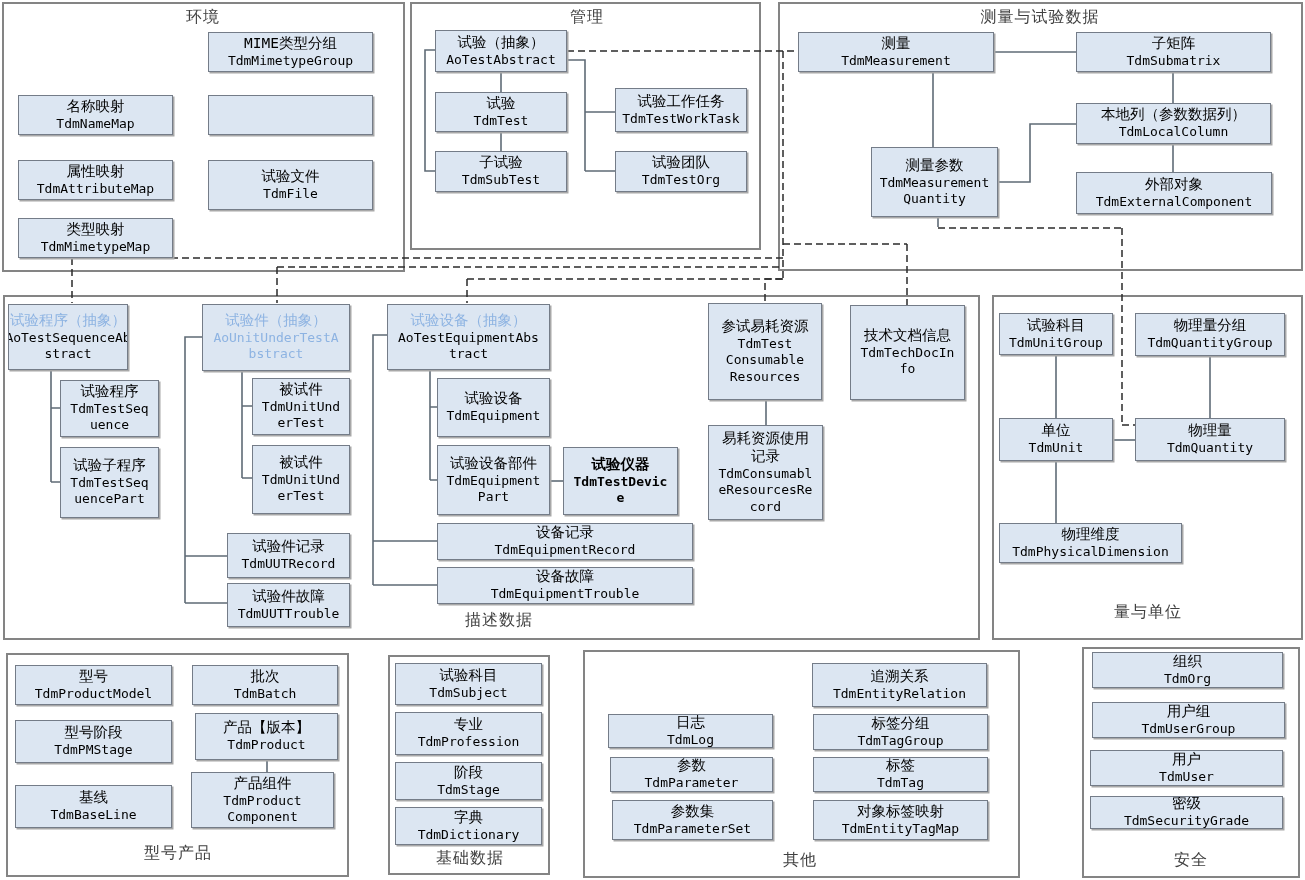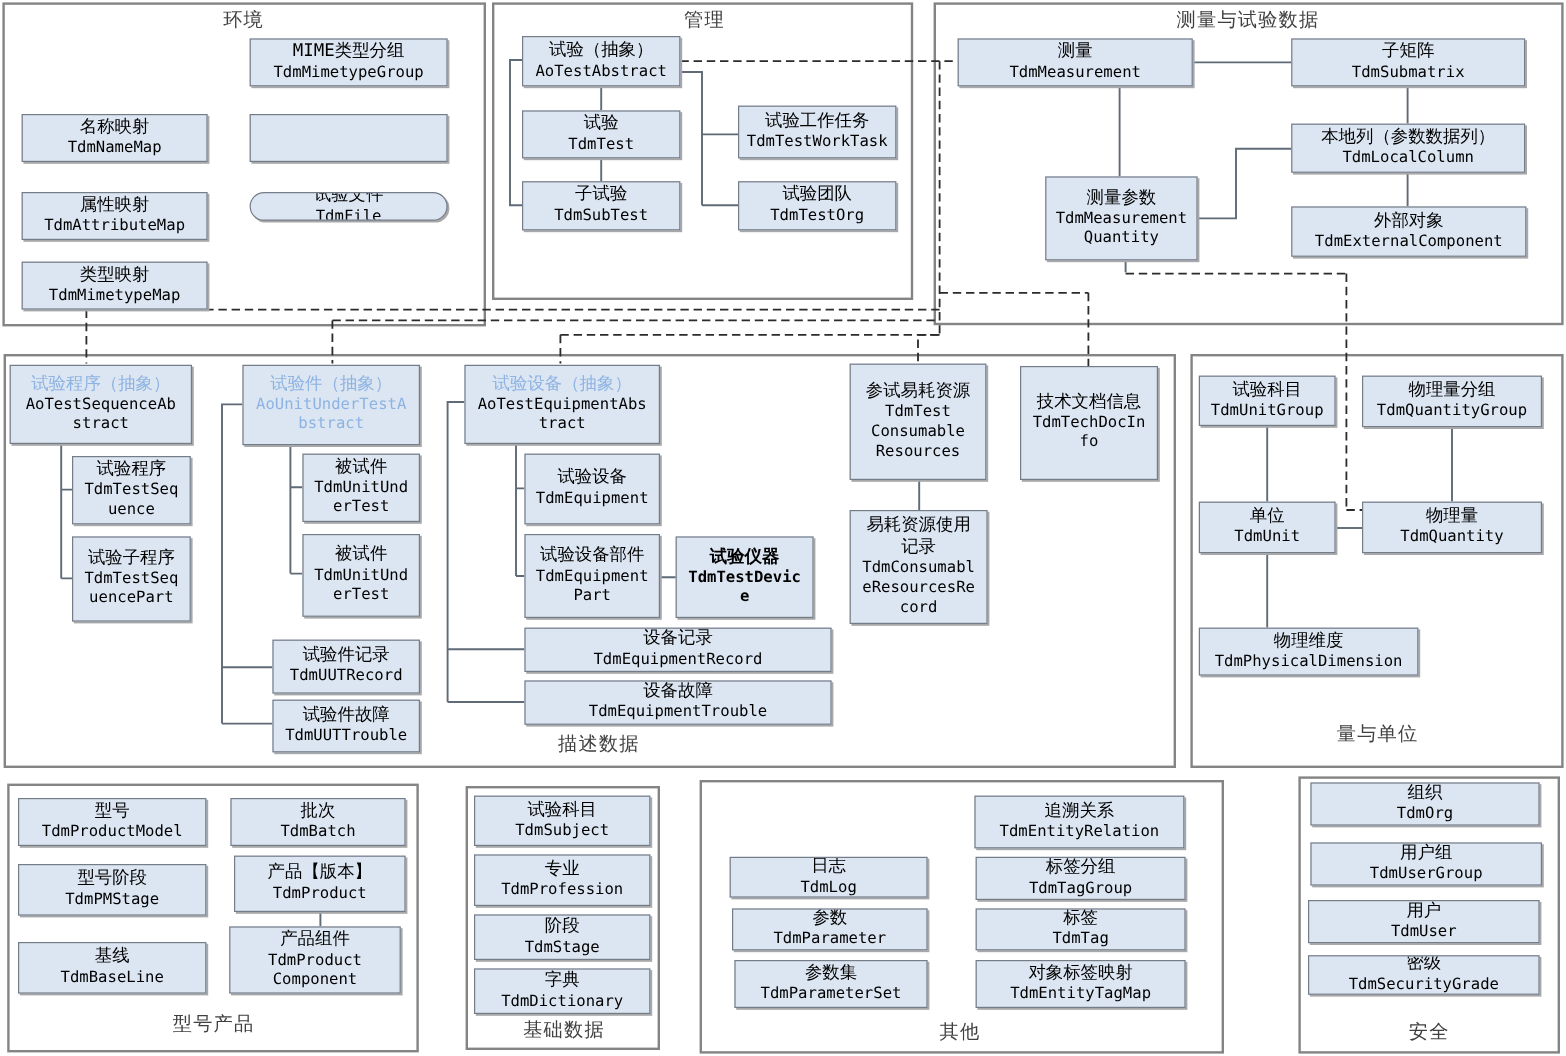--- a/index.html
+++ b/index.html
@@ -87,21 +87,21 @@
     <div class="en">TdmNameMap</div>
   </div>
   <div class="eb" style="left:208px;top:95px;width:165px;height:40px;gap:47px;">
     <div class="cn">MIME类型</div>
     <div class="en">TdmMimetype</div>
   </div>
   <div class="eb" style="left:18px;top:160px;width:155px;height:40px;">
     <div class="cn">属性映射</div>
     <div class="en">TdmAttributeMap</div>
   </div>
-  <div class="eb" style="left:208px;top:160px;width:165px;height:24px;border-radius:14px;">
+  <div class="eb" style="left:208px;top:160px;width:165px;height:50px;">
     <div class="cn">试验文件</div>
     <div class="en">TdmFile</div>
   </div>
   <div class="eb" style="left:18px;top:218px;width:155px;height:40px;">
     <div class="cn">类型映射</div>
     <div class="en">TdmMimetypeMap</div>
   </div>
 
   <div class="eb" style="left:435px;top:30px;width:132px;height:42px;">
     <div class="cn">试验（抽象）</div>
@@ -139,21 +139,21 @@
   <div class="eb" style="left:871px;top:147px;width:127px;height:70px;">
     <div class="cn">测量参数</div>
     <div class="en">TdmMeasurement
 Quantity</div>
   </div>
   <div class="eb" style="left:1076px;top:172px;width:196px;height:42px;">
     <div class="cn">外部对象</div>
     <div class="en">TdmExternalComponent</div>
   </div>
 
-  <div class="eb" style="left:8px;top:304px;width:152px;height:66px;">
+  <div class="eb" style="left:8px;top:304px;width:120px;height:66px;">
     <div class="cn blue">试验程序（抽象）</div>
     <div class="en">AoTestSequenceAb
 stract</div>
   </div>
   <div class="eb" style="left:60px;top:380px;width:99px;height:57px;">
     <div class="cn">试验程序</div>
     <div class="en">TdmTestSeq
 uence</div>
   </div>
   <div class="eb" style="left:60px;top:447px;width:99px;height:71px;">

